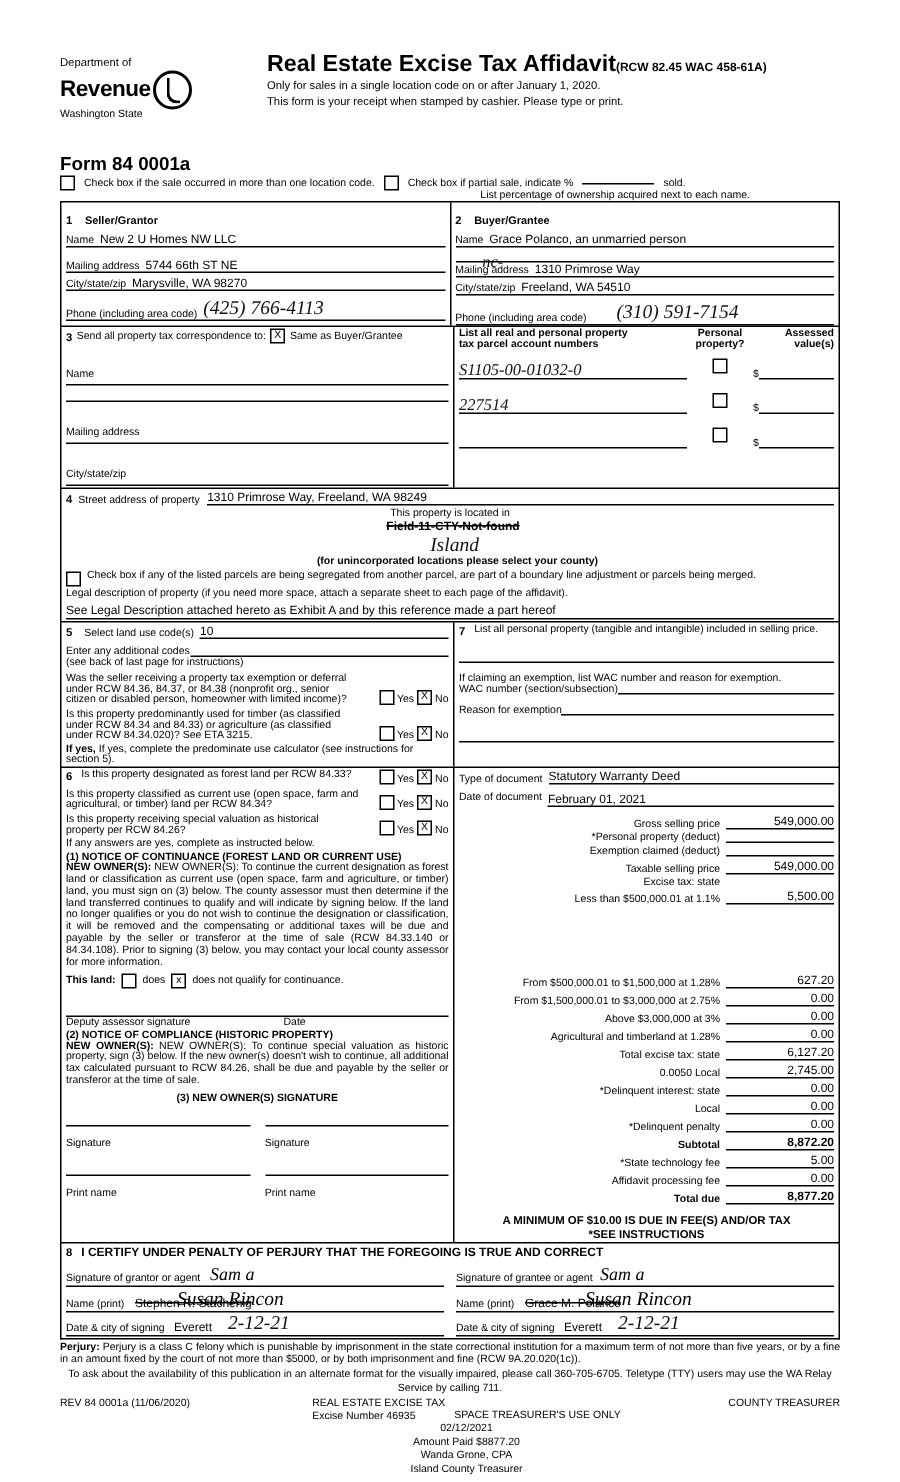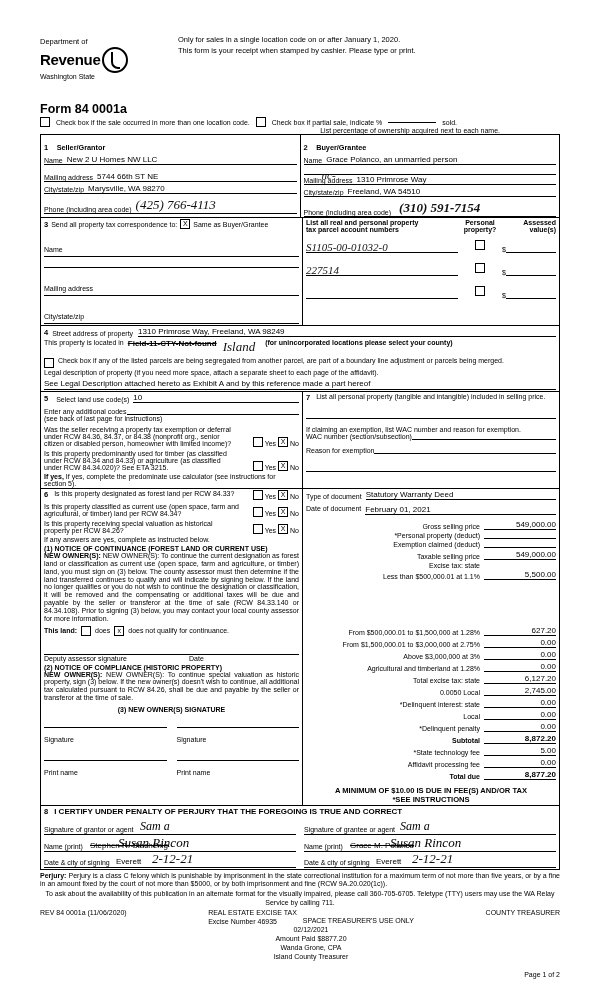--- a/index.html
+++ b/index.html
@@ -42,20 +42,23 @@
     <div class="dept">
       <div class="d1">Department of</div>
       <div style="display:flex;align-items:center;">
         <div class="d2">Revenue</div>
         <span class="logo"></span>
       </div>
       <div class="d3">Washington State</div>
       <div class="formno">Form 84 0001a</div>
     </div>
     <div class="hdrtext">
+      <div class="title">
+        <span>Real Estate Excise Tax Affidavit</span><span class="rcw">(RCW 82.45 WAC 458-61A)</span>
+      </div>
       <div class="subt">Only for sales in a single location code on or after January 1, 2020.</div>
       <div class="subt"><span>This form is your receipt when stamped by cashier. Please type or print.</span></div>
     </div>
   </div>
 
   <div style="display:flex;gap:6px;margin-top:1px;align-items:center;">
     <span class="bx"></span>
     <span class="tiny">Check box if the sale occurred in more than one location code.</span>
     <span class="bx"></span>
     <span class="tiny">Check box if partial sale, indicate %</span>
@@ -99,21 +102,21 @@
         <div style="display:flex;align-items:flex-end;border-bottom:1px solid #000;">
           <span class="tiny">Mailing address</span>
           <span class="val" style="margin-left:4px;">1310 Primrose Way</span>
         </div>
         <div style="display:flex;align-items:flex-end;border-bottom:1px solid #000;margin-top:2px;">
           <span class="tiny">City/state/zip</span>
           <span class="val" style="margin-left:4px;">Freeland, WA 54510</span>
         </div>
         <div style="display:flex;align-items:flex-end;border-bottom:1px solid #000;margin-top:2px;height:17px;">
           <span class="tiny">Phone (including area code)</span>
-          <span class="handb" style="margin-left:8px;font-weight:bold;">(310) 591-7154</span>
+          <span class="handb" style="margin-left:20px;">(310) 591-7154</span>
         </div>
       </div>
     </div>
   </div>
 
   <div style="display:flex;border:1px solid #000;border-top:none;">
     <div style="flex:1;border-right:1px solid #000;padding:1px 3px;">
       <div style="display:flex;align-items:center;gap:3px;">
         <span class="num">3</span>
         <span class="tiny">Send all property tax correspondence to:</span>
@@ -166,21 +169,21 @@
       </div>
     </div>
   </div>
 
   <div style="border:1px solid #000;border-top:none;padding:1px 3px;">
     <div style="display:flex;align-items:flex-end;">
       <span class="num">4</span>
       <span class="tiny" style="margin-left:4px;">Street address of property</span>
       <span class="val" style="margin-left:5px;flex:1;border-bottom:1px solid #000;">1310 Primrose Way, Freeland, WA 98249</span>
     </div>
-    <div style="display:flex;align-items:flex-start;margin-top:2px;">
+    <div style="display:flex;align-items:center;margin-top:2px;flex-direction:column;">
       <span class="tiny">This property is located in</span>
       <span class="val bold" style="margin-left:4px;text-decoration:line-through;">Field-11-CTY-Not-found</span>
       <span class="handb" style="margin-left:6px;">Island</span>
       <span class="tiny bold" style="margin-left:10px;">(for unincorporated locations please select your county)</span>
     </div>
     <div style="display:flex;align-items:flex-start;gap:4px;margin-top:2px;">
       <span class="bx" style="margin-top:1px;"></span>
       <span class="tiny">Check box if any of the listed parcels are being segregated from another parcel, are part of a boundary line adjustment or parcels being merged.</span>
     </div>
     <div class="tiny" style="margin-top:1px;">Legal description of property (if you need more space, attach a separate sheet to each page of the affidavit).</div>

